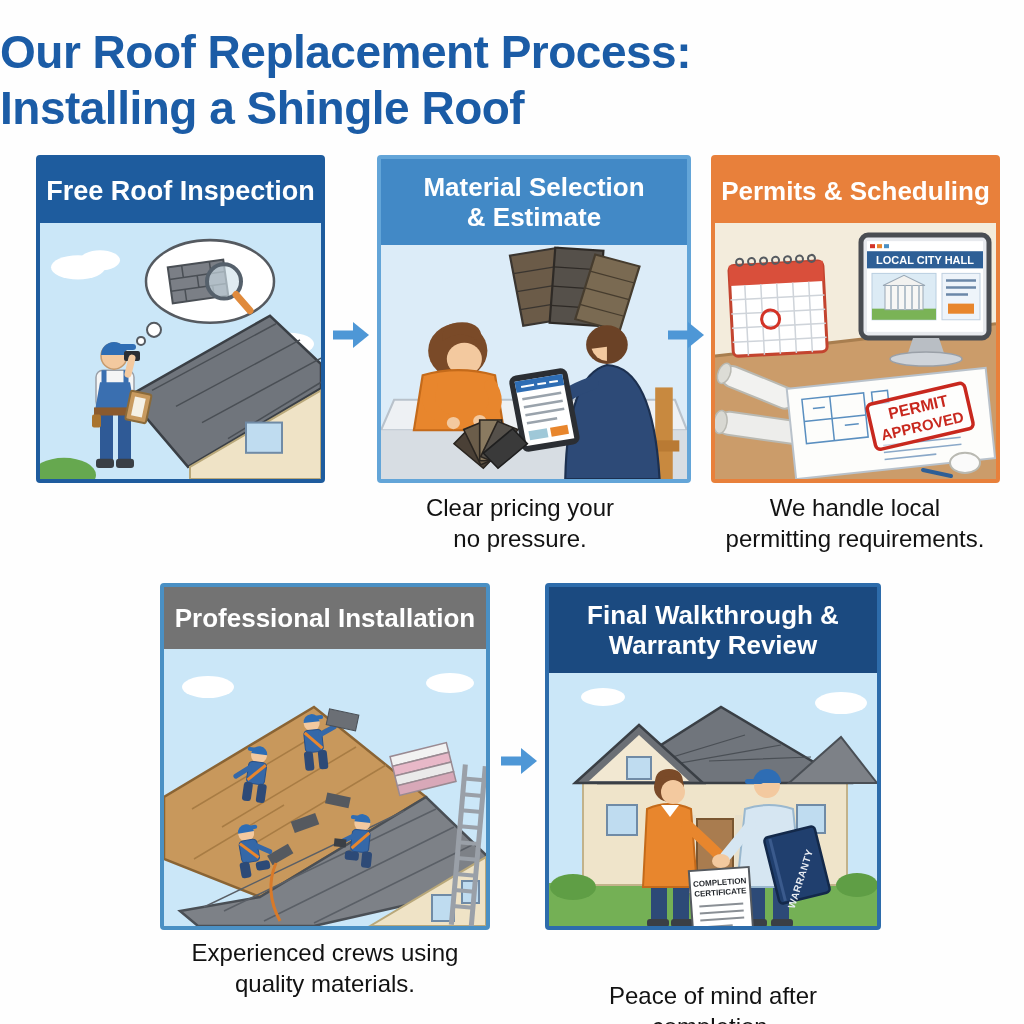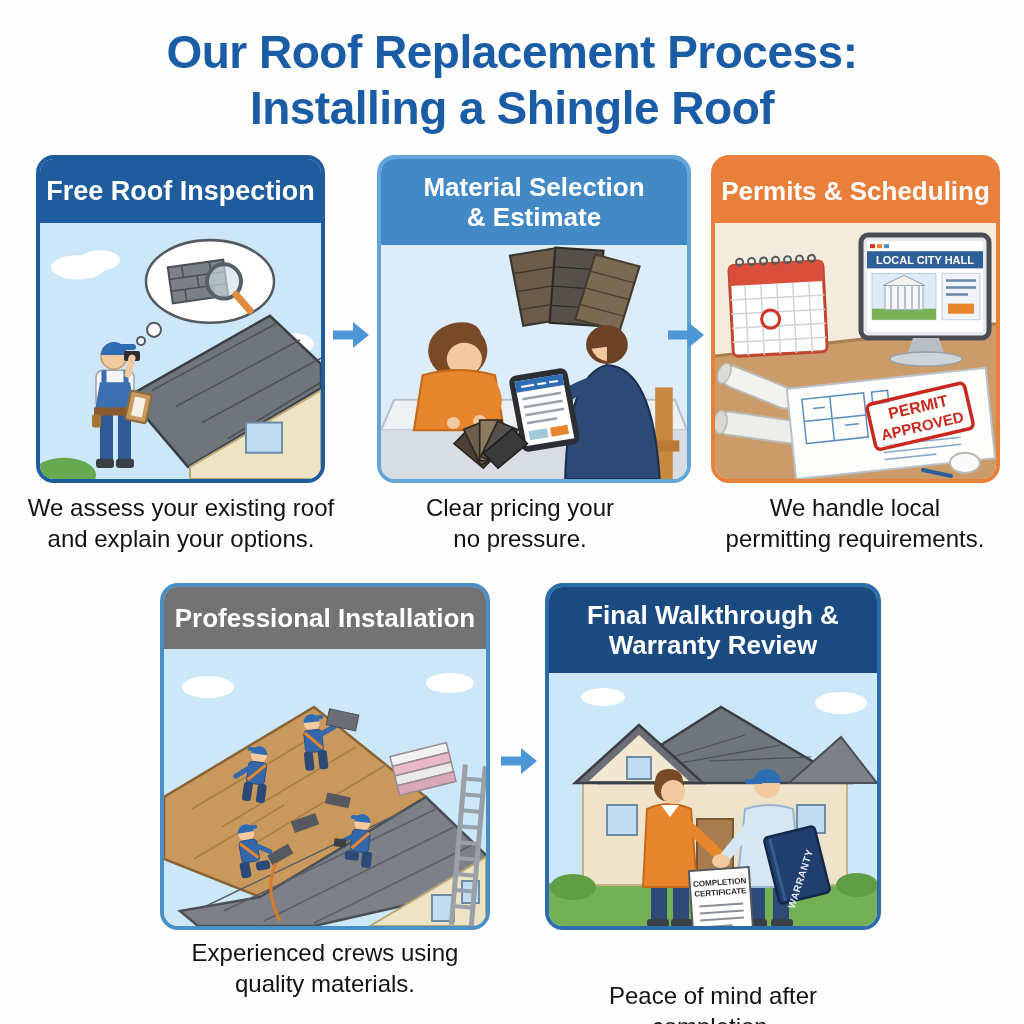--- a/index.html
+++ b/index.html
@@ -1,22 +1,22 @@
 <!DOCTYPE html>
 <html><head>
 <meta charset="utf-8">
 <style>
   * { margin:0; padding:0; box-sizing:border-box; }
   html,body { width:1024px; height:1024px; background:#ffffff; font-family:"Liberation Sans", sans-serif; }
   .canvas { position:relative; width:1024px; height:1024px; background:#fefefe; overflow:hidden; }
 
-  .title { position:absolute; left:0; top:24px; width:1024px; text-align:center;
+  .title { position:absolute; left:0; top:24px; width:1024px; text-align:left;
            color:#1b5ca6; font-weight:bold; font-size:46px; line-height:1.22; letter-spacing:-0.5px; }
 
-  .panel { position:absolute; display:flex; flex-direction:column; border-radius:18px;
+  .panel { position:absolute; display:flex; flex-direction:column; border-radius:4px;
            overflow:hidden; background:#cbe7f8; }
   .panel-header { display:flex; flex-direction:column; justify-content:center; align-items:center;
                   color:#ffffff; font-weight:bold; text-align:center; line-height:1.15;
                   padding:14px 6px 12px 6px; }
   .panel-scene { flex:1; position:relative; }
   .panel-scene svg { position:absolute; inset:0; width:100%; height:100%; display:block; }
 
   #panel1 { left:36px;  top:155px; width:289px; height:328px; border:4px solid #1e5c9e; }
   #panel1 .panel-header { background:#1e5c9e; font-size:27px; min-height:64px; }
 
@@ -422,24 +422,20 @@
           <rect x="142" y="196" width="60" height="78" fill="#ffffff" stroke="#555a60" stroke-width="2"></rect>
           <text x="172" y="212" text-anchor="middle" font-size="8" font-weight="bold" fill="#1f2328" font-family="Liberation Sans, sans-serif">COMPLETION</text>
           <text x="172" y="222" text-anchor="middle" font-size="8" font-weight="bold" fill="#1f2328" font-family="Liberation Sans, sans-serif">CERTIFICATE</text>
           <path d="M150,232 h44 M150,239 h44 M150,246 h44 M150,253 h32" stroke="#8a8f95" stroke-width="2"></path>
           <path d="M150,266 h10 M166,266 q4,-8 8,0 q3,5 9,-3" stroke="#555a60" stroke-width="1.8" fill="none"></path>
         </g>
       </svg>
     </div>
   </div>
 
-  <div class="caption" id="cap1">
-    <div>We assess your existing roof</div>
-    <div>and explain your options.</div>
-  </div>
   <div class="caption" id="cap2">
     <div>Clear pricing your</div>
     <div>no pressure.</div>
   </div>
   <div class="caption" id="cap4">
     <div>Experienced crews using</div>
     <div>quality materials.</div>
   </div>
   <div class="caption" id="cap3">
     <div>We handle local</div>

